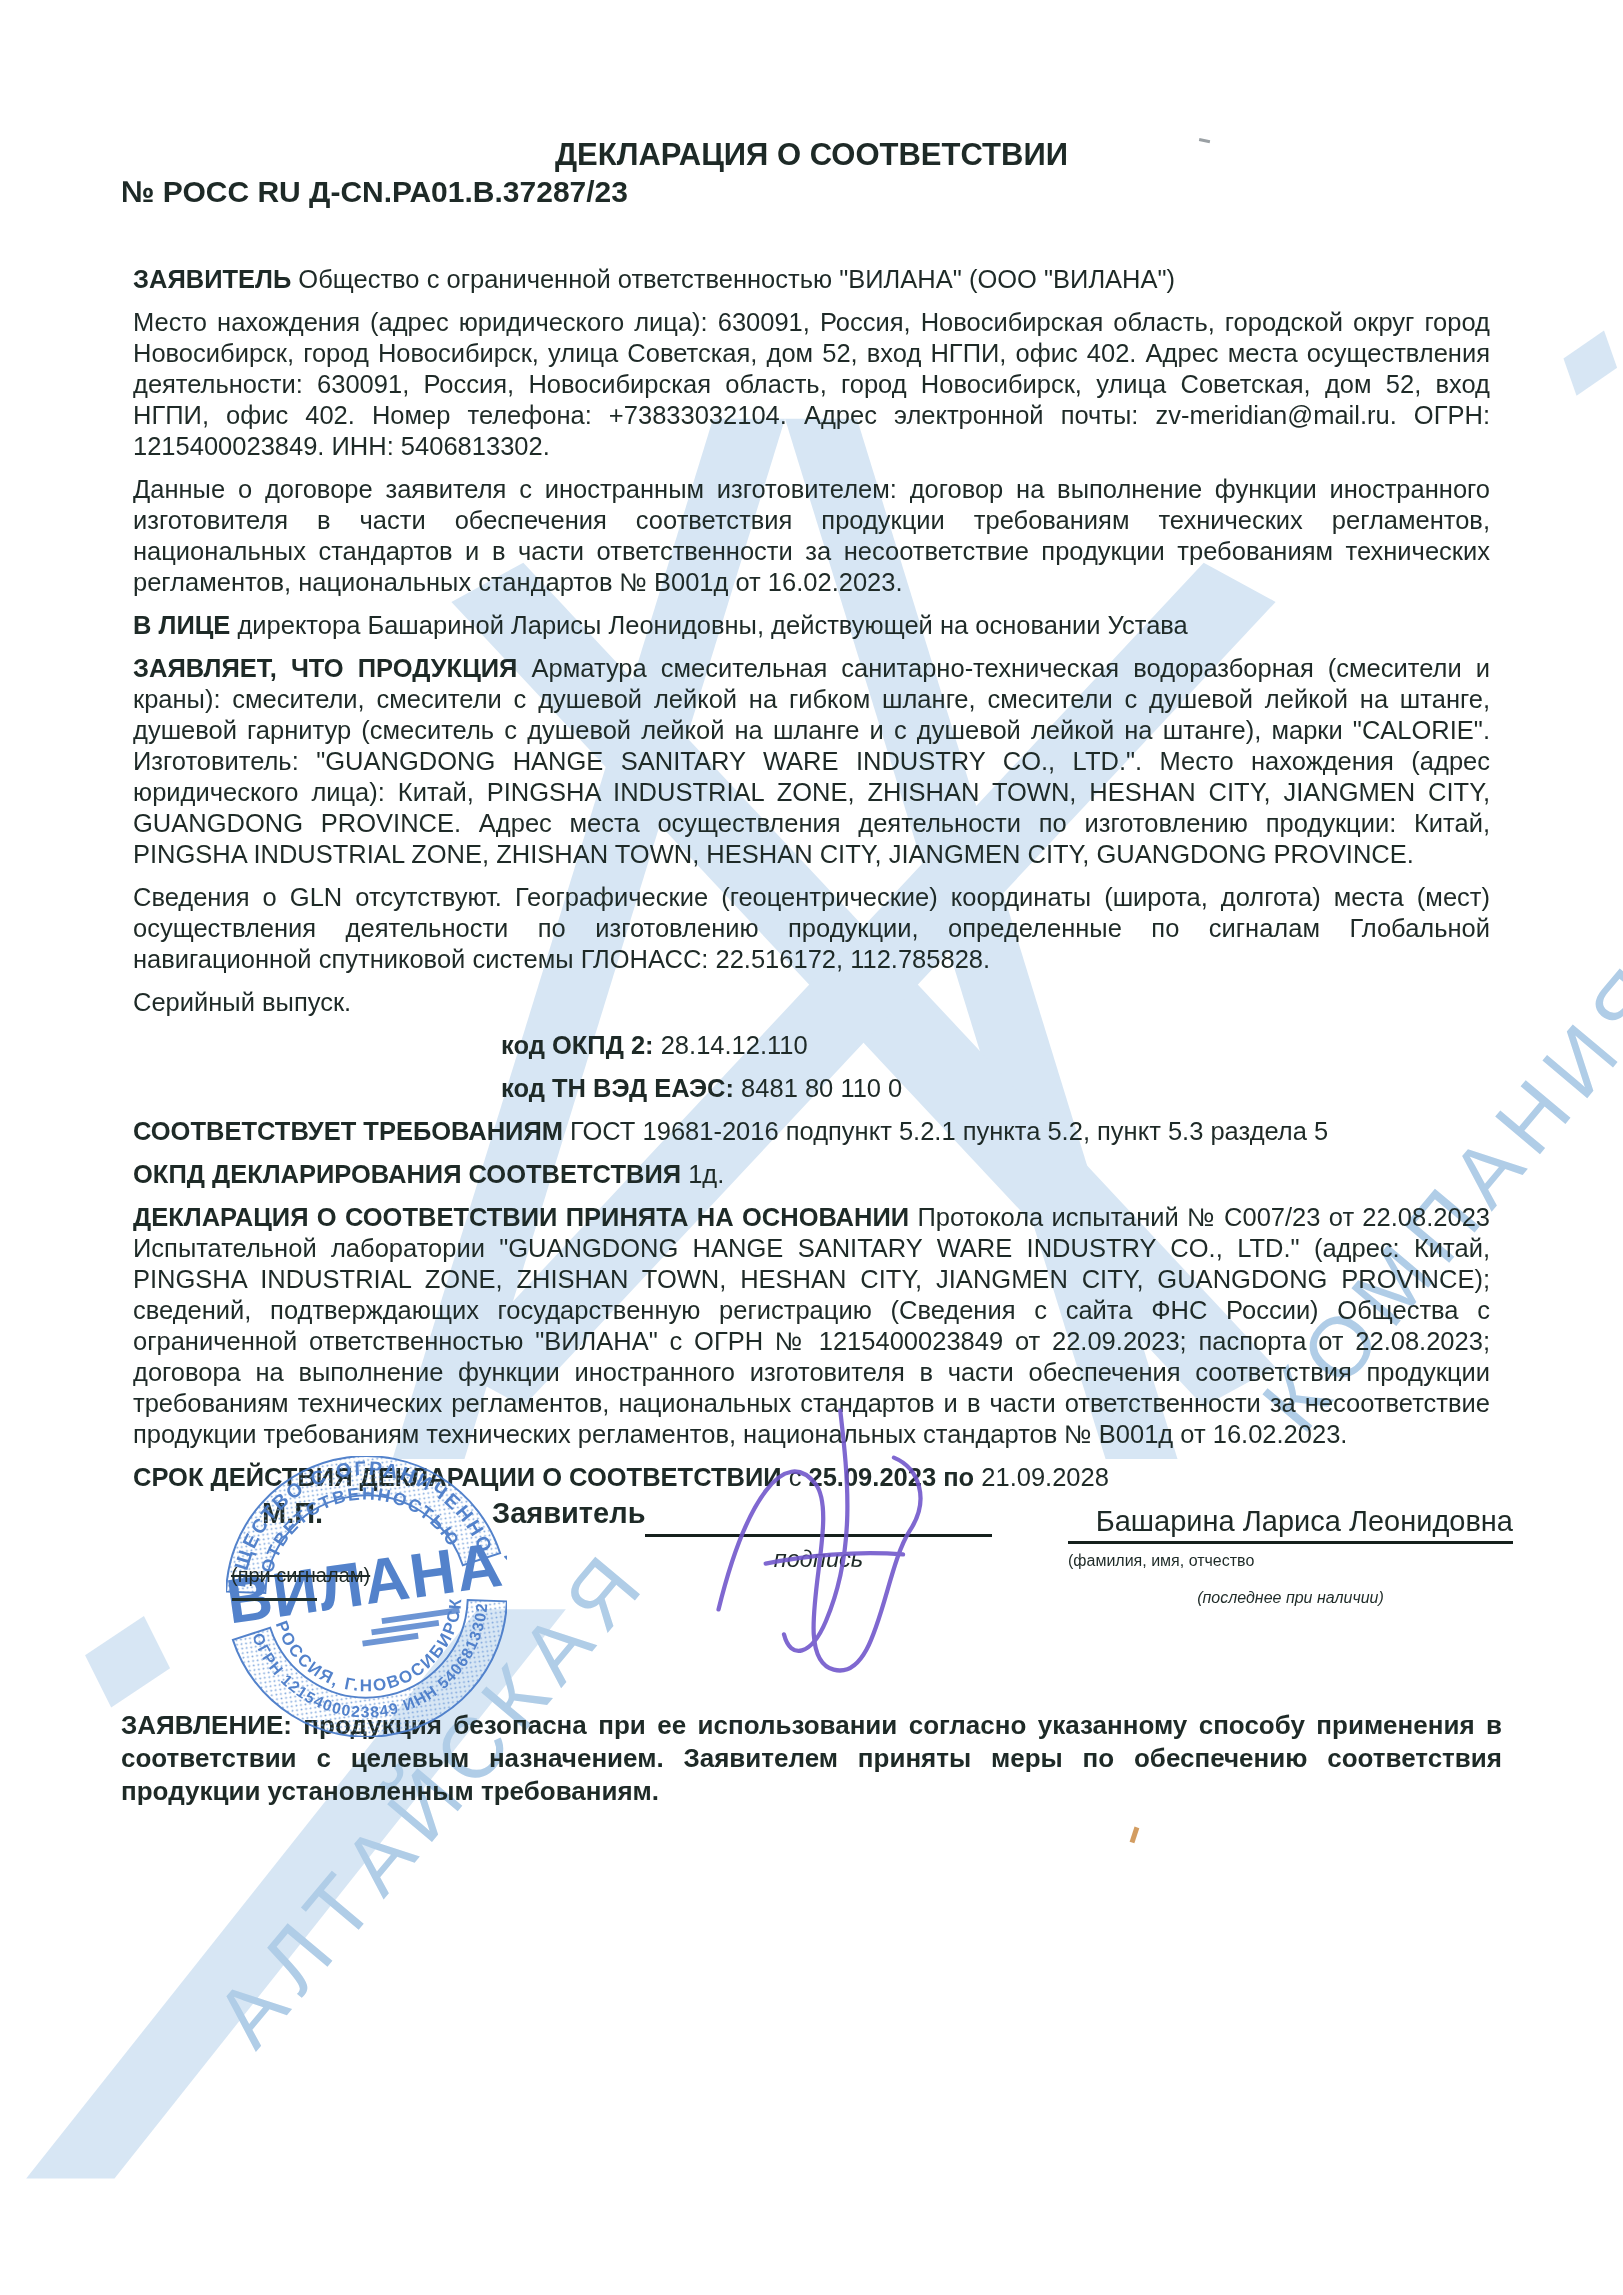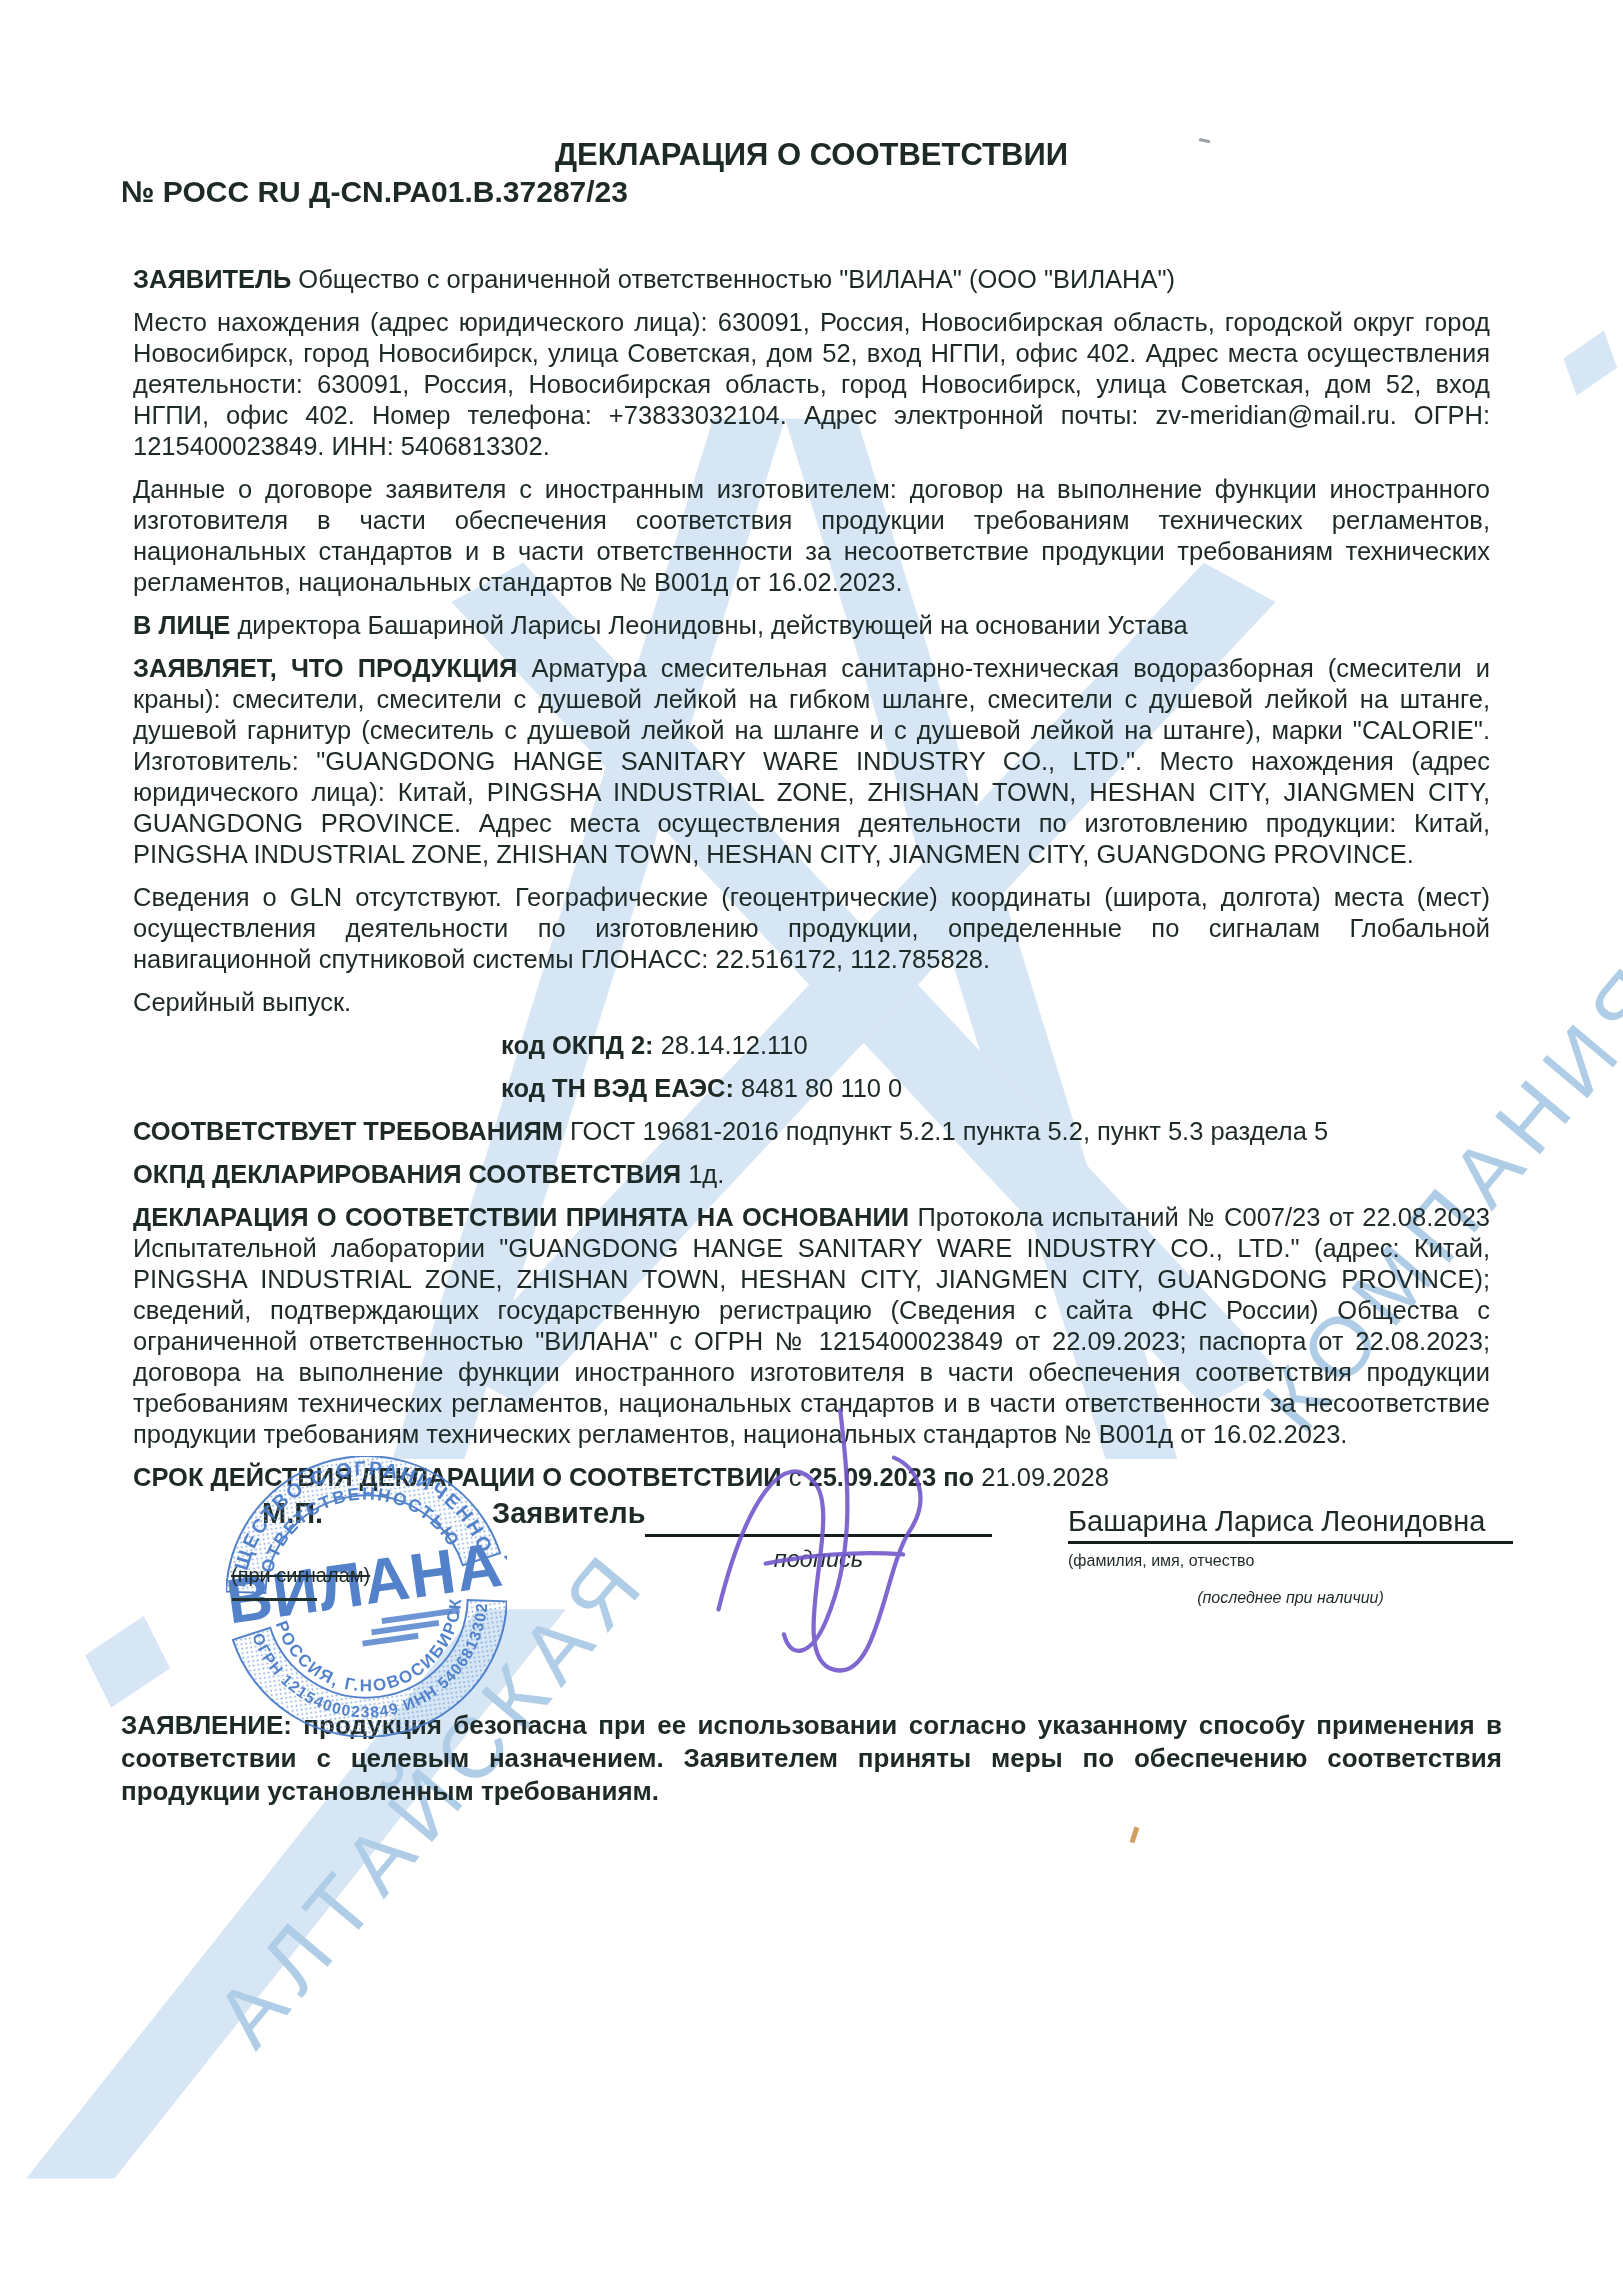--- a/index.html
+++ b/index.html
@@ -26,21 +26,21 @@
   .mp{left:262px;top:1497px;}
   .applicant{left:492px;top:1497px;}
   .mp-note{position:absolute;left:231px;top:1564px;z-index:4;font-size:20px;
            text-decoration:line-through;}
   .mp-underline{position:absolute;left:232px;top:1598px;width:85px;height:2.6px;background:#20302d;z-index:4;}
   .sig-line{position:absolute;height:2.6px;background:#15201d;z-index:2;}
   .line-left{left:645px;top:1534px;width:347px;}
   .line-right{left:1068px;top:1541px;width:445px;}
   .podpis{position:absolute;left:645px;top:1546px;width:347px;text-align:center;
           font-size:23.6px;font-style:italic;z-index:2;}
-  .signer-name{position:absolute;left:1068px;top:1505px;width:445px;text-align:left;
+  .signer-name{position:absolute;left:1068px;top:1505px;width:445px;text-align:right;
                font-size:29px;z-index:2;}
   .name-cap1{position:absolute;left:1068px;top:1552px;width:445px;text-align:left;
              font-size:16px;z-index:2;}
   .name-cap2{position:absolute;left:1068px;top:1589px;width:445px;text-align:center;
              font-size:16px;font-style:italic;z-index:2;}
   .stamp-svg{position:absolute;left:226px;top:1456px;z-index:3;opacity:.95;}
   .sign-svg{position:absolute;left:687px;top:1400px;z-index:4;}
   .artifact1{position:absolute;left:1199px;top:139px;width:10.5px;height:3.3px;background:#9aa0a4;
              transform:rotate(12deg);z-index:2;}
   .artifact2{position:absolute;left:1132px;top:1827px;width:5.2px;height:15.7px;background:#c8853a;

